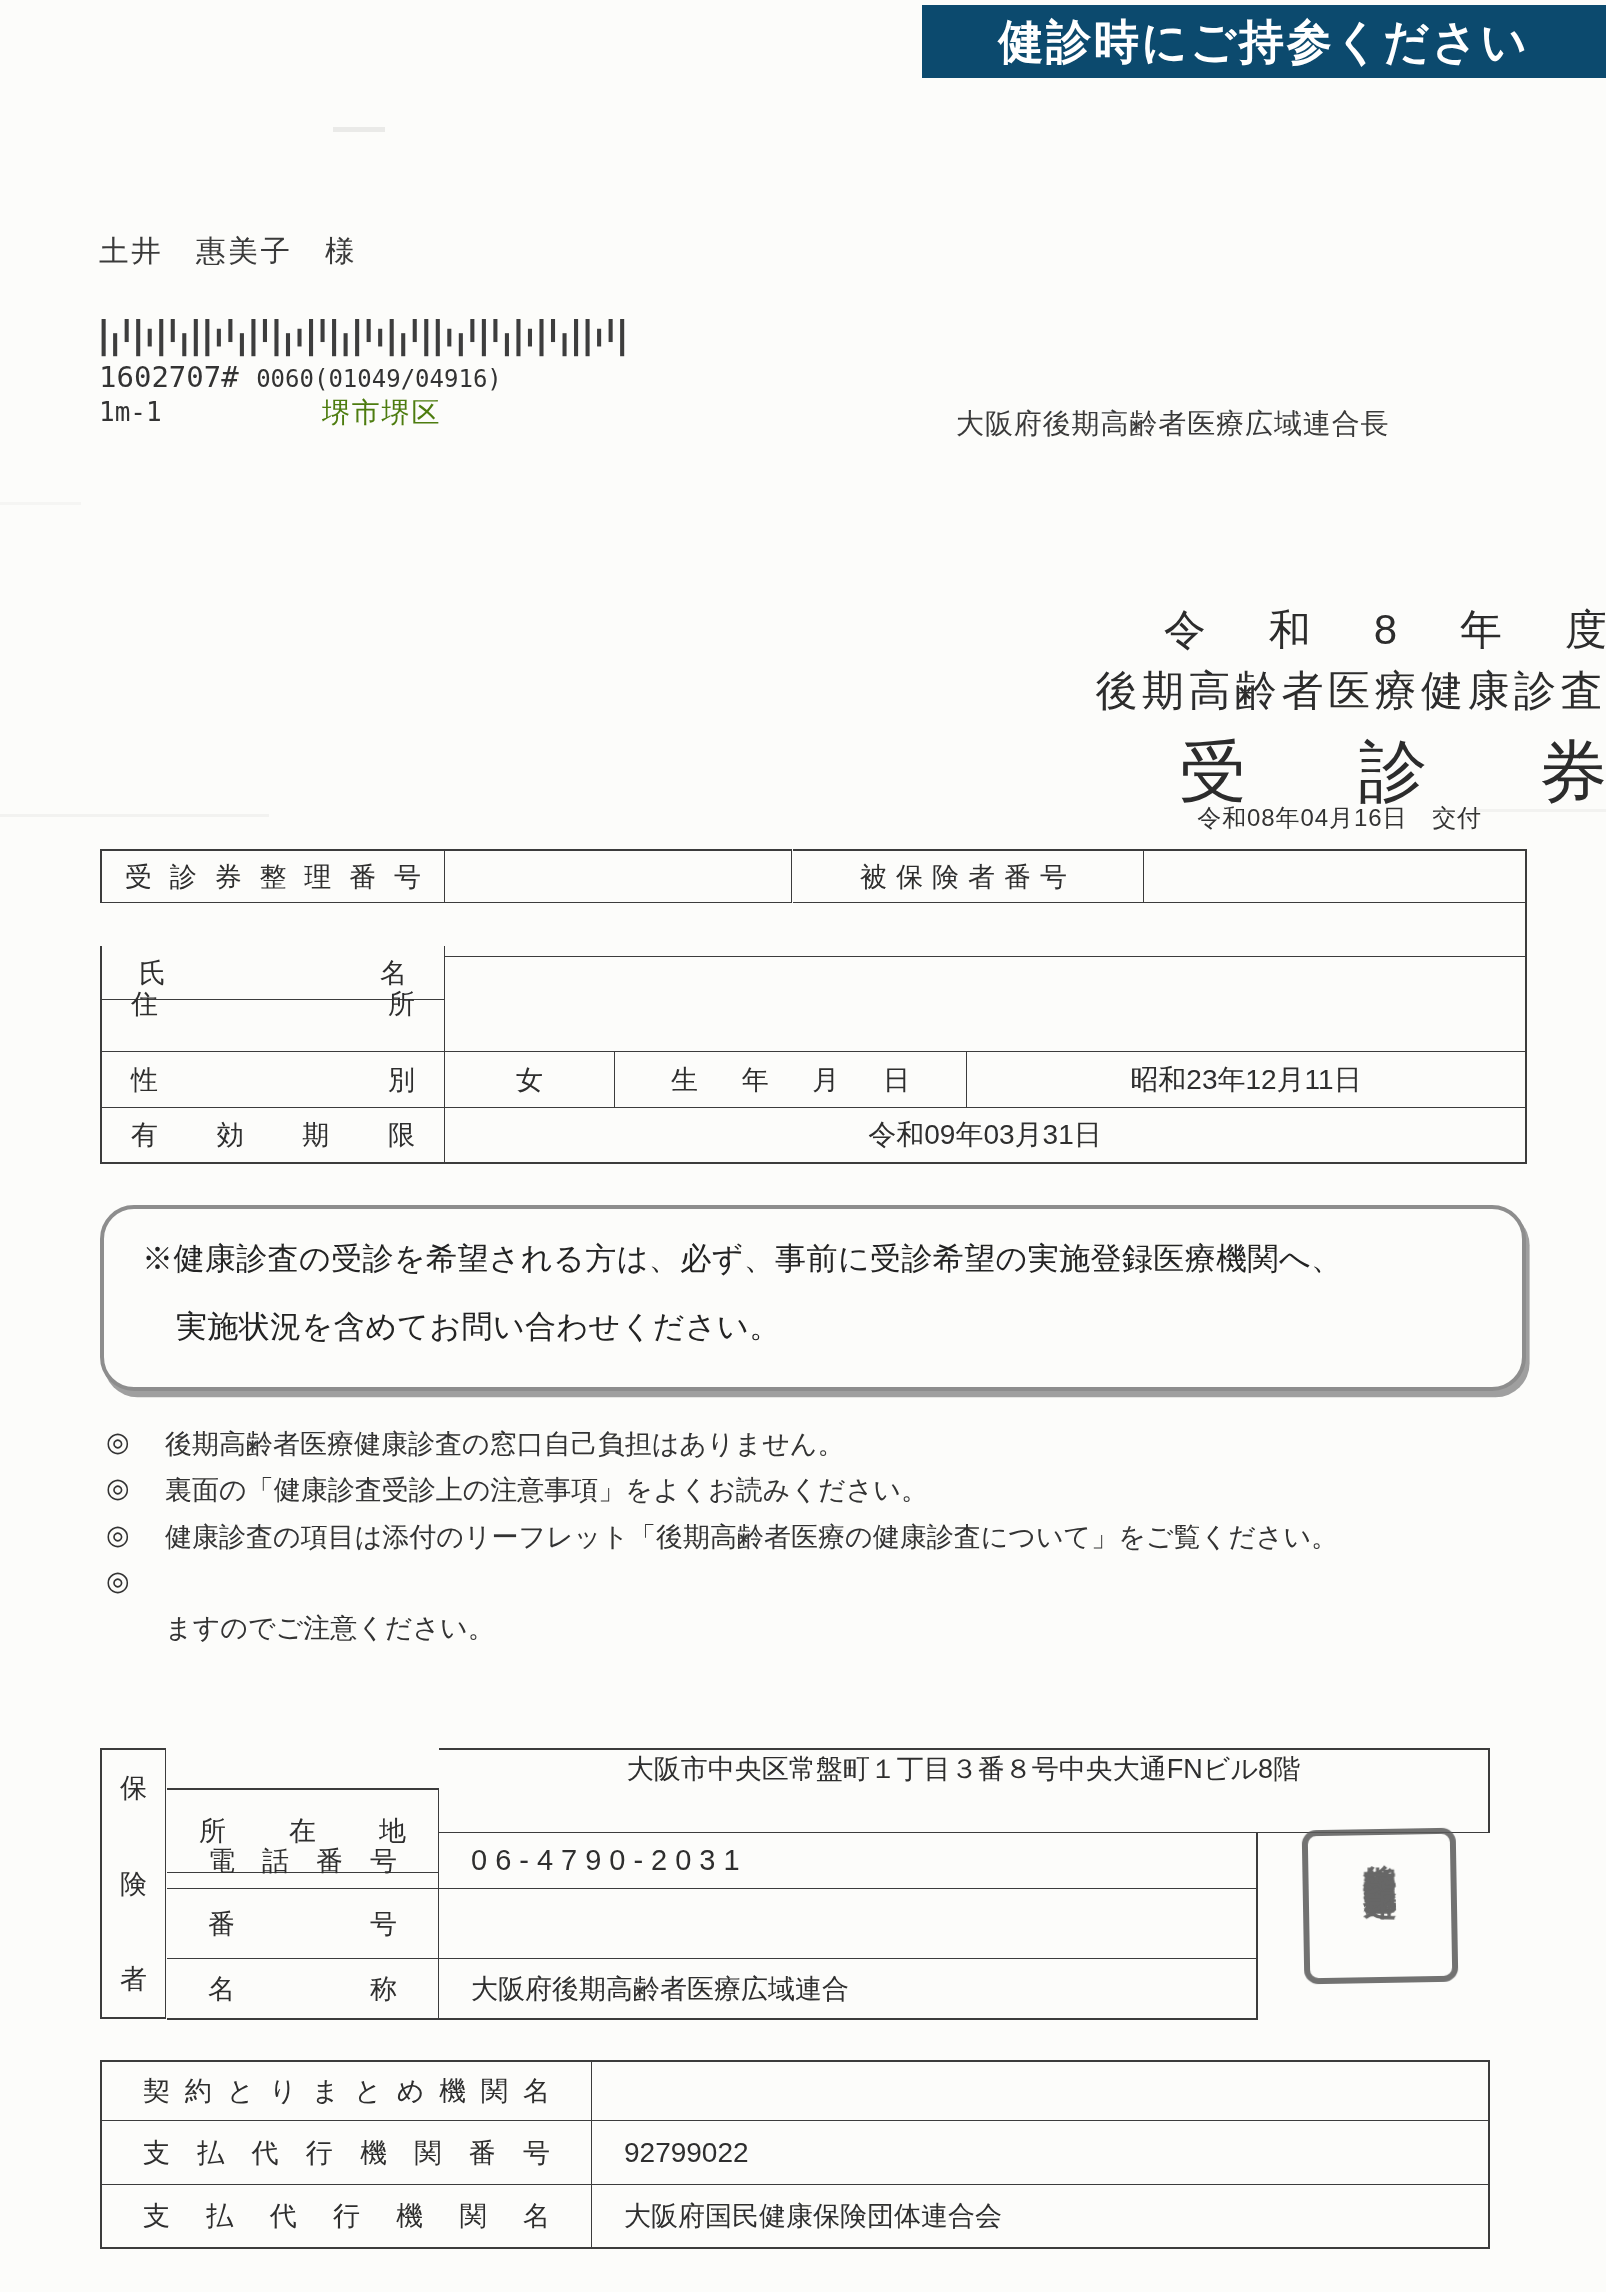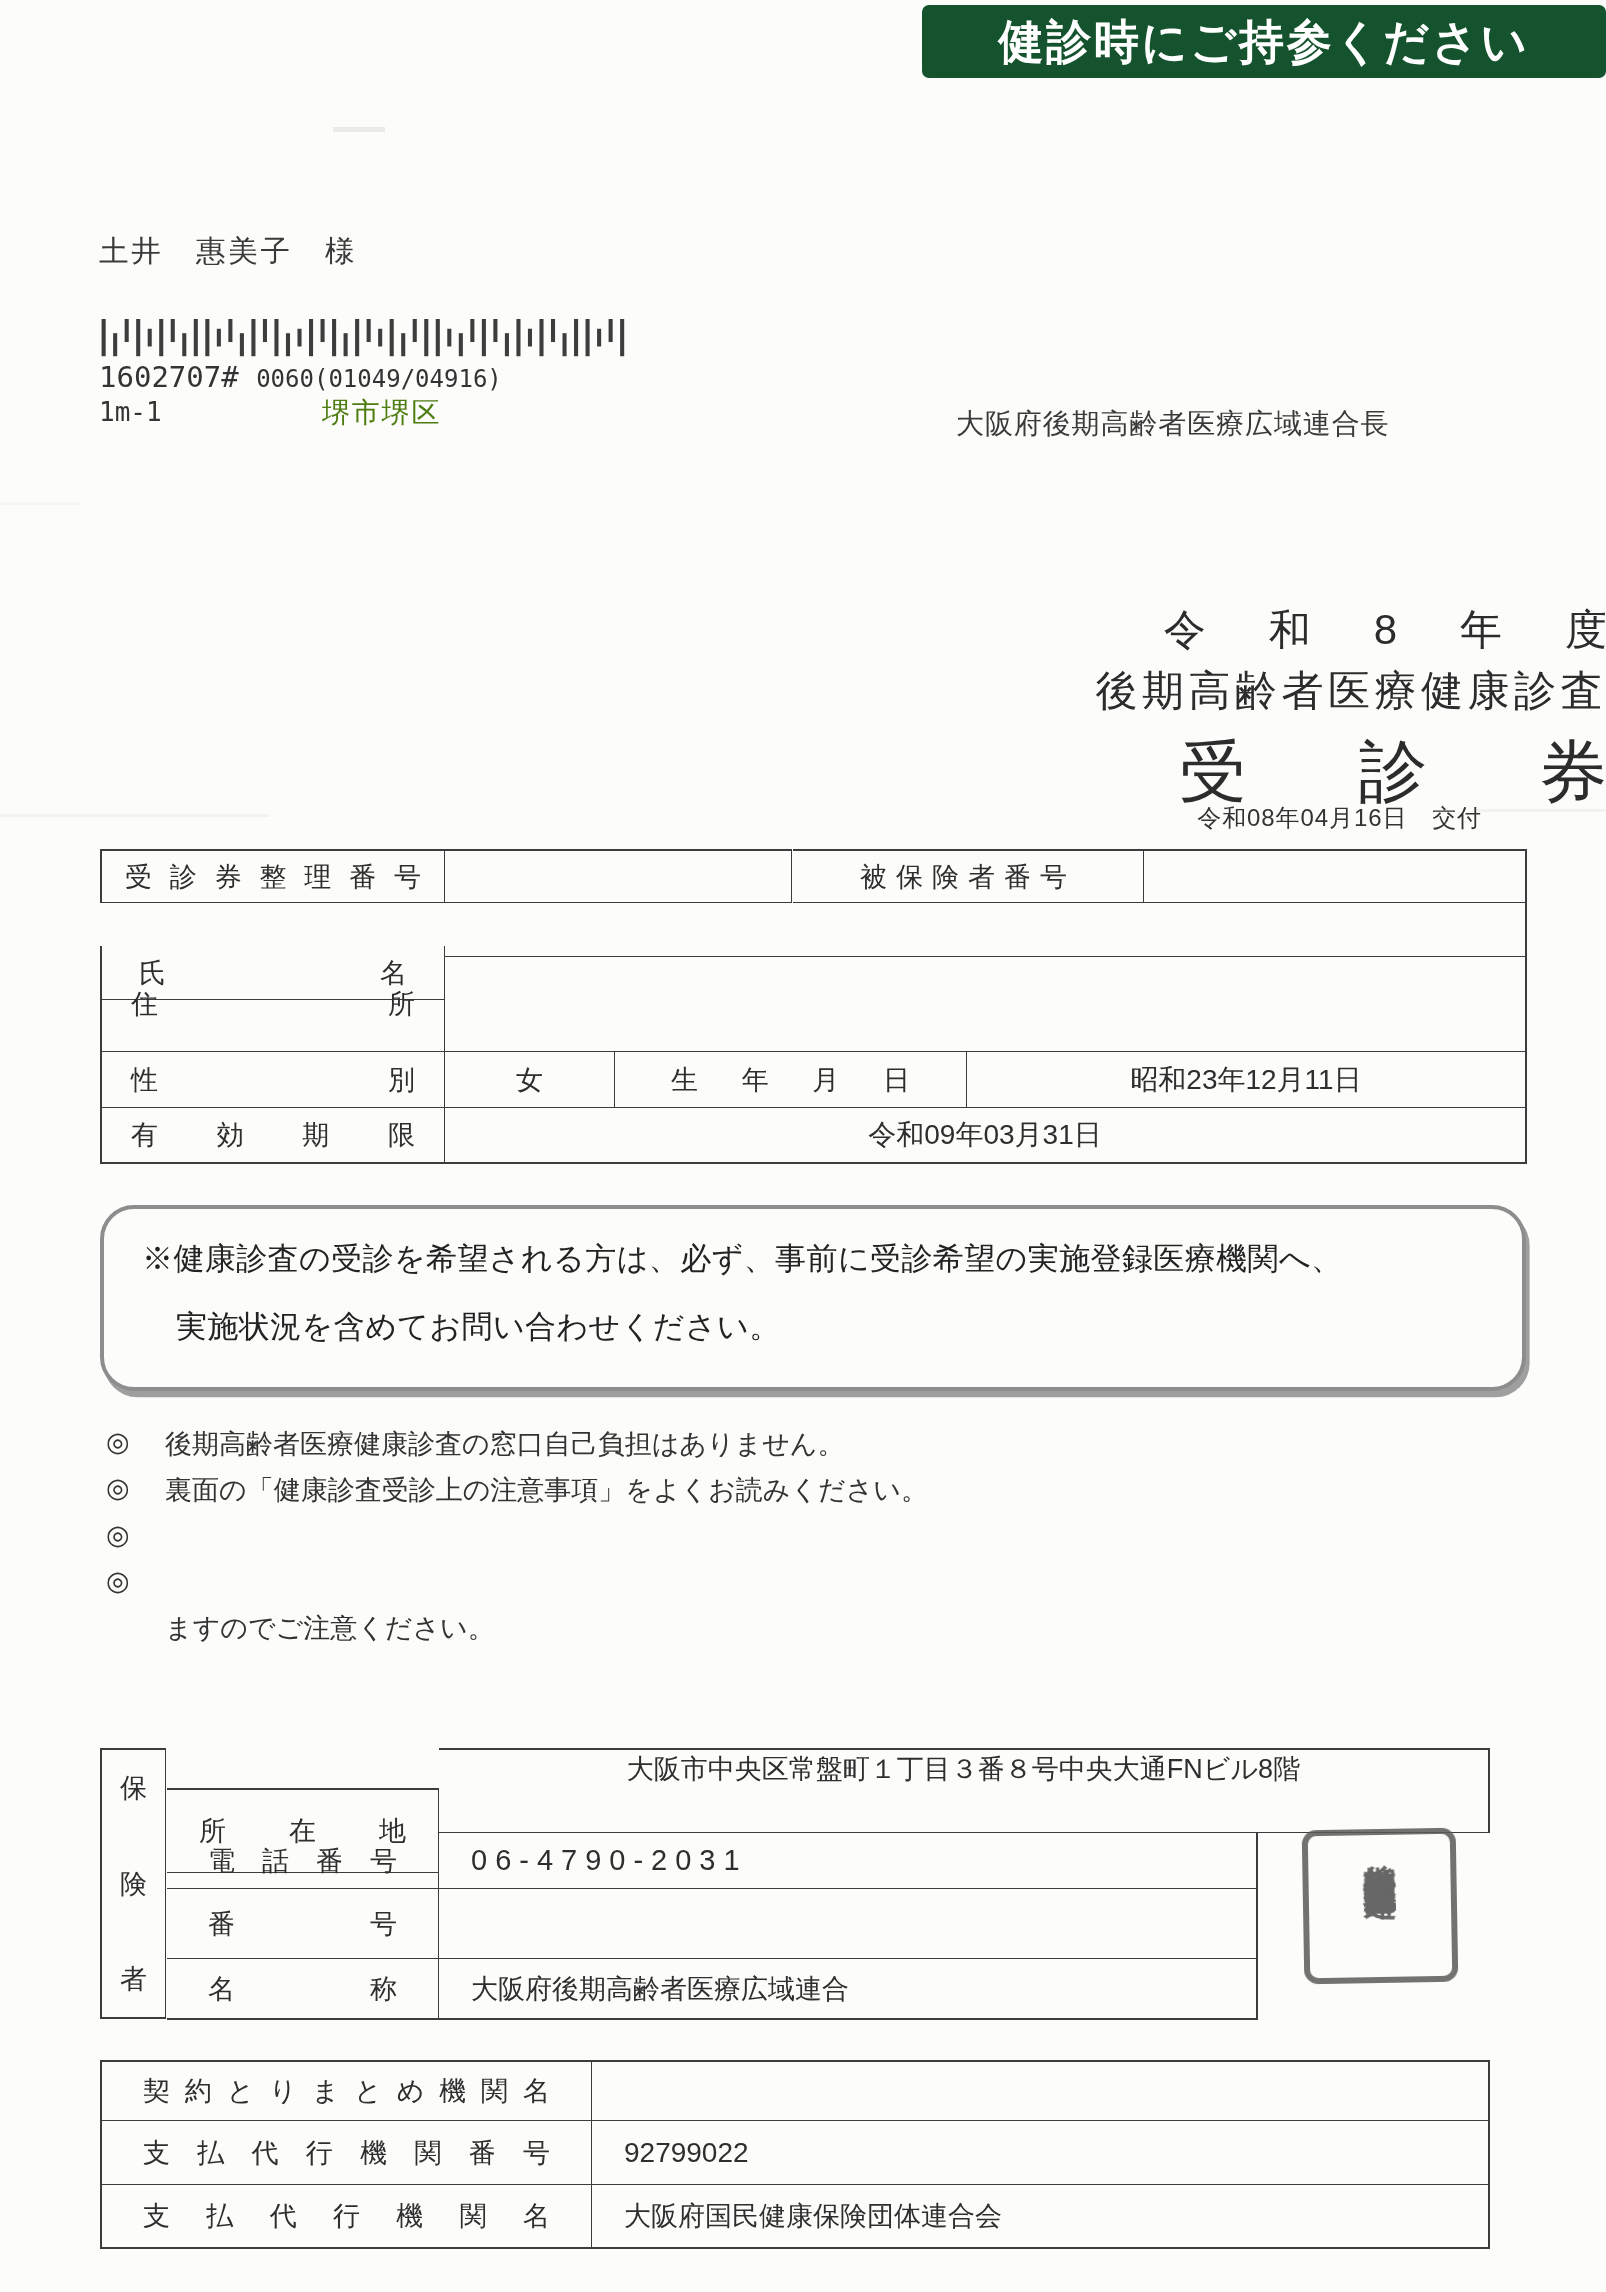--- a/index.html
+++ b/index.html
@@ -7,22 +7,22 @@
     width:1607px;height:2293px;position:relative;
     background:#fcfcfa;
     font-family:"Liberation Sans",sans-serif;
     color:#2f2f2f;
     overflow:hidden;
   }
   .abs{position:absolute;}
   
   .banner{
     left:922px;top:5.4px;width:684px;height:73px;
-    background:#14532d;
-    display:flex;align-items:center;justify-content:center;border-radius:7px;
+    background:#0c4a6e;
+    display:flex;align-items:center;justify-content:center;
   }
   .banner span{
     color:#ffffff;font-size:45px;font-weight:700;letter-spacing:2.7px;
     transform:scaleY(1.05);
   }
   
   .name{left:99px;top:231px;font-size:29.6px;letter-spacing:2.7px;color:#3a3a3a;}
   .barcode{left:99px;top:319px;}
   .codeline{left:99px;top:360px;font-family:"DejaVu Sans Mono",monospace;font-size:29px;color:#333;}
   .codeline .sub{font-size:24px;}
@@ -221,20 +221,21 @@
 <div class="abs bullet" style="top:1426px;">
   <span class="mk">◎</span>
   <span>後期高齢者医療健康診査の窓口自己負担はありません。</span>
 </div>
 <div class="abs bullet" style="top:1472px;">
   <span class="mk">◎</span>
   <span>裏面の「健康診査受診上の注意事項」をよくお読みください。</span>
 </div>
 <div class="abs bullet" style="top:1519px;">
   <span class="mk">◎</span>
+  <span>健康診査の項目は添付のリーフレット「後期高齢者医療の健康診査について」をご覧ください。</span>
 </div>
 <div class="abs bullet" style="top:1565px;">
   <span class="mk">◎</span>
 </div>
 <div class="abs cont" style="top:1610px;">ますのでご注意ください。</div>
 
 <div class="cell" style="left:100px;top:1748px;width:66px;height:271px;border-width:2.7px 1.8px 2.7px 2.7px;padding:19.7px 0;flex-direction:column;justify-content:space-between;">
   <span>保</span>
   <span>険</span>
   <span>者</span>

